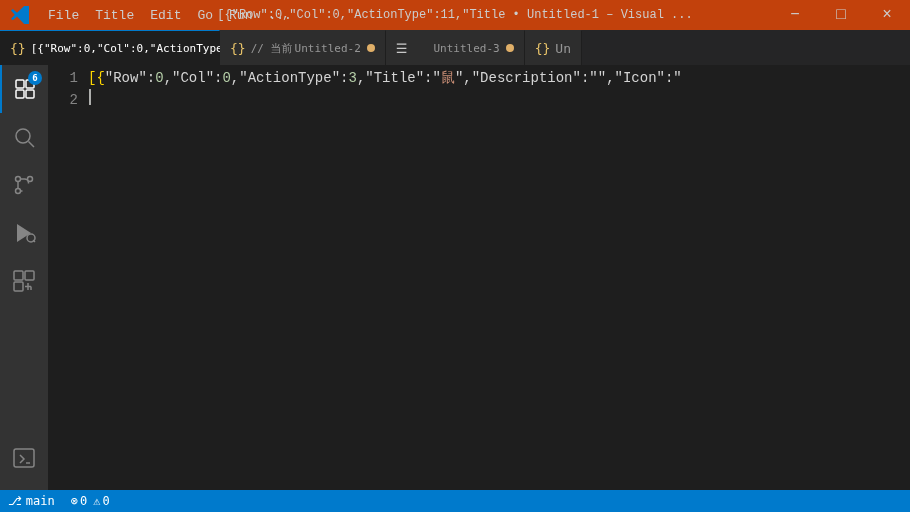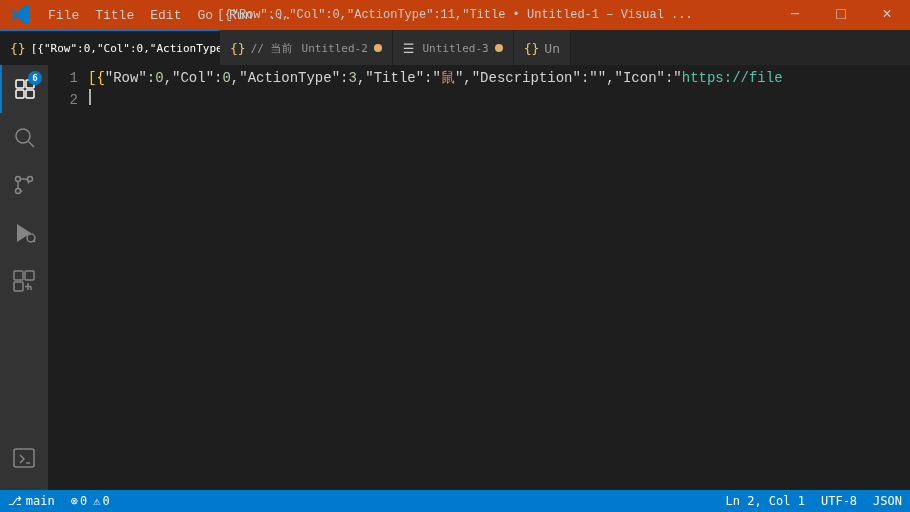--- a/index.html
+++ b/index.html
@@ -283,27 +283,27 @@
   <div class="tab active">
     <span class="tab-icon obj">{}</span>
     <span style="font-size:11px;">[{"Row":0,"Col":0,"ActionType":11,"Title</span>
     <span style="color:#969696;margin-left:3px;font-size:11px;">Untitled-1</span>
     <span class="tab-dot"></span>
   </div>
 
   <div class="tab">
     <span class="tab-icon obj">{}</span>
     <span style="font-size:11px;">// 当前</span>
-    <span style="color:#969696;margin-left:9px;font-size:11px;">Untitled-2</span>
+    <span style="color:#969696;margin-left:2px;font-size:11px;">Untitled-2</span>
     <span class="tab-dot"></span>
   </div>
 
   <div class="tab">
     <span class="tab-icon obj" style="color:#c8c8c8;">☰</span>
-    <span style="margin-left:3px;font-size:11px;">Untitled-3</span>
+    <span style="margin-left:21px;font-size:11px;">Untitled-3</span>
     <span class="tab-dot"></span>
   </div>
 
   <div class="tab">
     <span class="tab-icon obj">{}</span>
     <span style="font-size:13px;">Un</span>
   </div>
 </div>
 
 <div class="main-layout">
@@ -371,21 +371,20 @@
           <span class="token-bracket">[{</span>
             <span class="token-plain">"Row":</span>
             <span class="token-number">0</span>
             <span class="token-plain">,"Col":</span>
             <span class="token-number">0</span>
             <span class="token-plain">,"ActionType":</span>
             <span class="token-number">3</span>
             <span class="token-plain">,"Title":"</span>
             <span class="token-string">鼠</span>
             <span class="token-plain">","Description":"","Icon":"</span>
-            <span class="token-url">https://file</span>
         </div>
 
         <div class="code-line">
           <span class="cursor"></span>
         </div>
       </div>
     </div>
   </div>
 
 </div>
@@ -394,24 +393,13 @@
   <div class="status-item">
     <span style="margin-right:4px;">⎇</span>
     <span>main</span>
   </div>
   <div class="status-item">
     <span style="margin-right:2px;">⊗</span>
     <span>0</span>
     <span style="margin:0 2px 0 6px;">⚠</span>
     <span>0</span>
   </div>
-  <div class="status-right">
-    <div class="status-item">
-      <span>Ln 2, Col 1</span>
-    </div>
-    <div class="status-item">
-      <span>UTF-8</span>
-    </div>
-    <div class="status-item">
-      <span>JSON</span>
-    </div>
-  </div>
 </div>
 
 </body></html>

